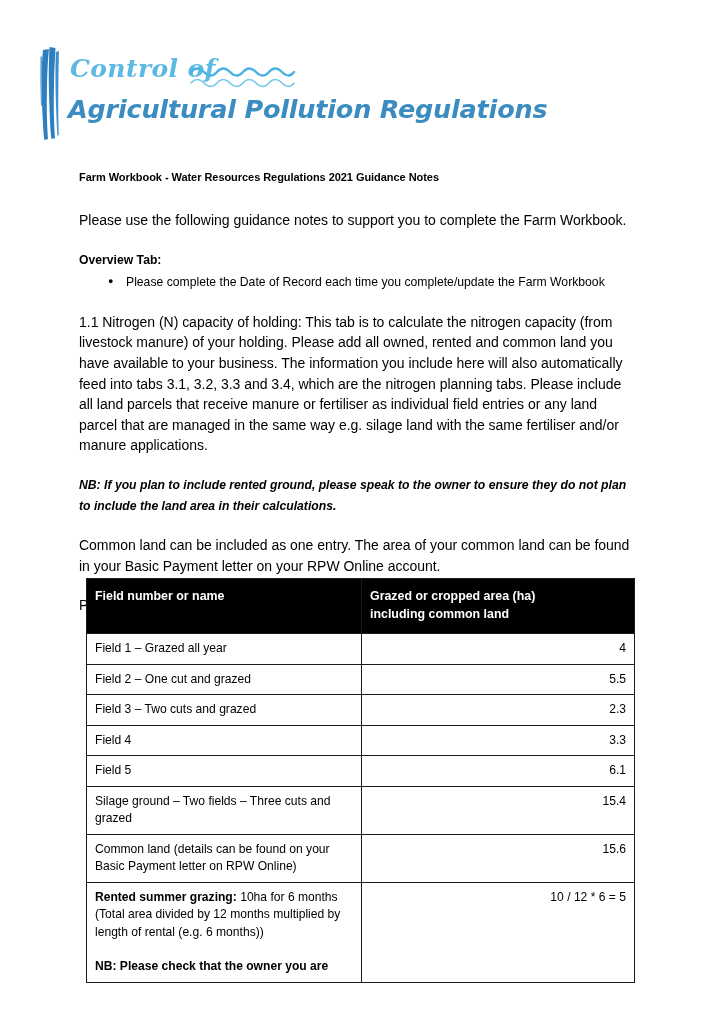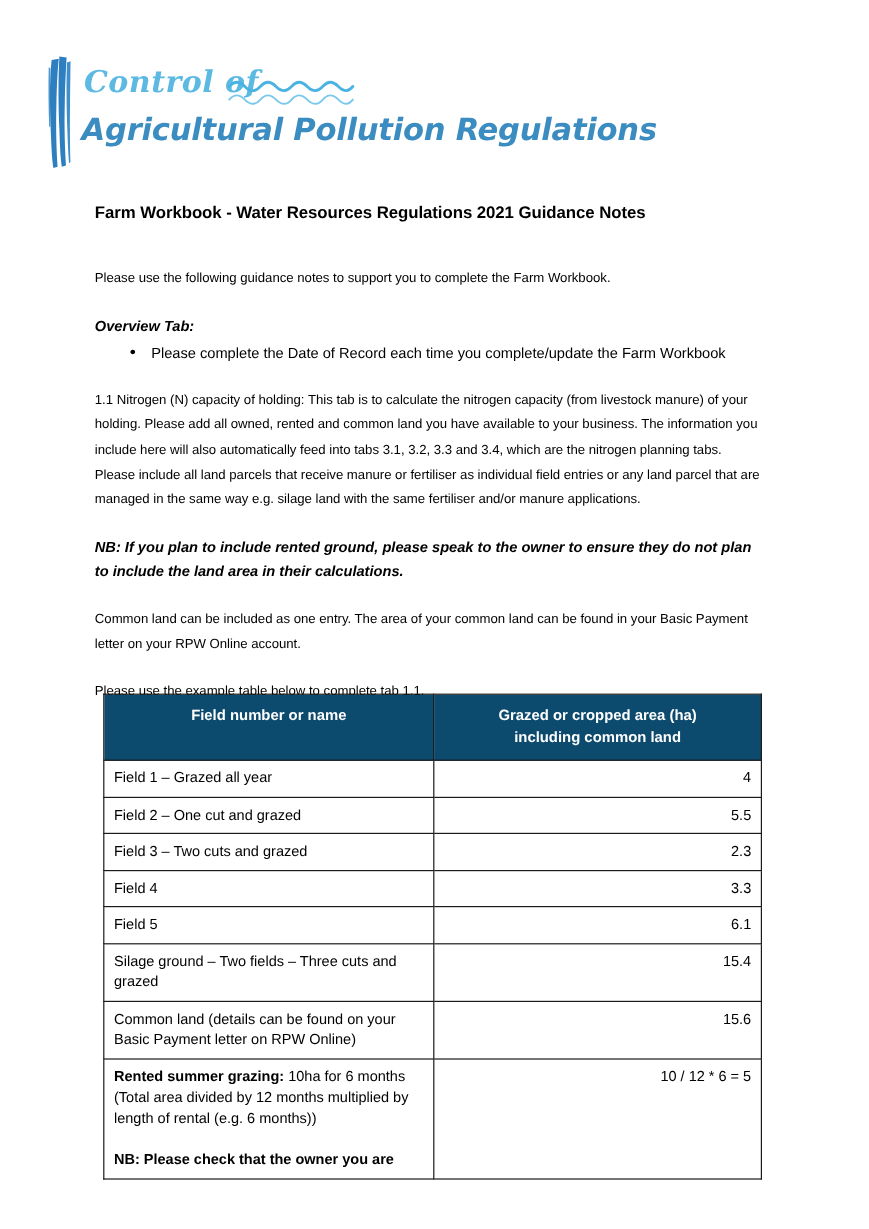--- a/index.html
+++ b/index.html
@@ -73,46 +73,45 @@
 
   
   .doc {
     position: absolute;
     left: 79px;
     top: 168px;
     width: 556px;
   }
   .h1 {
     font-weight: bold;
-    font-size: 14px;
+    font-size: 11px;
     line-height: 18px;
     letter-spacing: -0.05px;
-    margin: 0 0 36px 0;
+    margin: 0 0 24px 0;
   }
   .p {
-    font-size: 11px;
+    font-size: 14px;
     line-height: 20.6px;
     margin: 0 0 19px 0;
     letter-spacing: -0.02px;
     text-align: left;
   }
   .p b { font-weight: normal; }
   .p-bi {
     font-size: 12.2px;
     line-height: 20.6px;
     font-weight: bold;
     font-style: italic;
     margin: 0 0 19px 0;
   }
   .sec-label {
     font-weight: bold;
     font-size: 12.2px;
     line-height: 20.6px;
     margin: 0 0 2px 0;
-    font-style: italic;
   }
   ul.bullets {
     margin: 0 0 19px 0;
     padding: 0 0 0 47px;
     list-style: none;
   }
   ul.bullets li {
     position: relative;
     font-size: 12.2px;
     line-height: 20.6px;
@@ -140,24 +139,24 @@
   }
   table.example th,
   table.example td {
     border: 1px solid #1b1b1b;
     vertical-align: top;
     padding: 6px 8px 6px 8px;
     font-size: 12.1px;
     line-height: 17.5px;
   }
   table.example th {
-    background: #0c4a6e;
+    background: #000000;
     color: #ffffff;
     font-weight: bold;
-    text-align: center;
+    text-align: left;
     padding: 9px 8px 10px 8px;
     line-height: 17.5px;
     font-size: 12.4px;
     margin-left: 24px;
   }
   table.example col.c1 { width: 275px; }
   table.example col.c2 { width: 273px; }
   td.num {
     text-align: right;
   }

